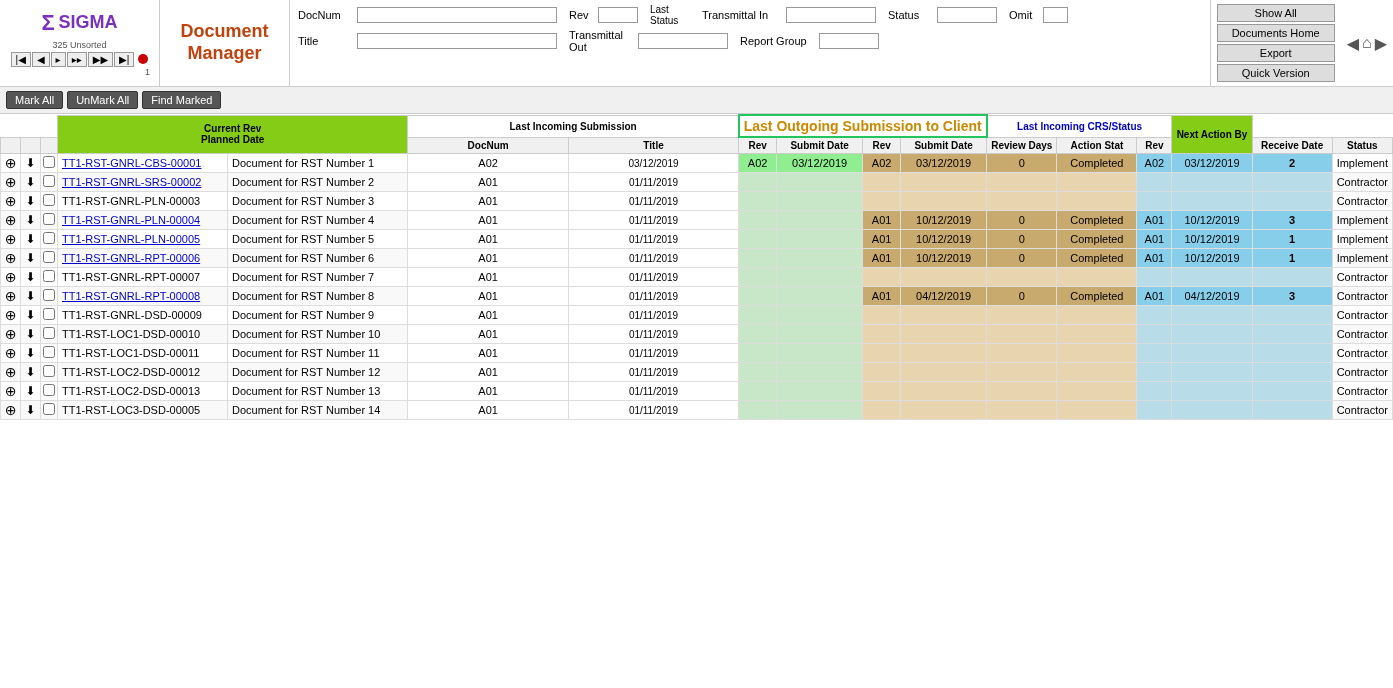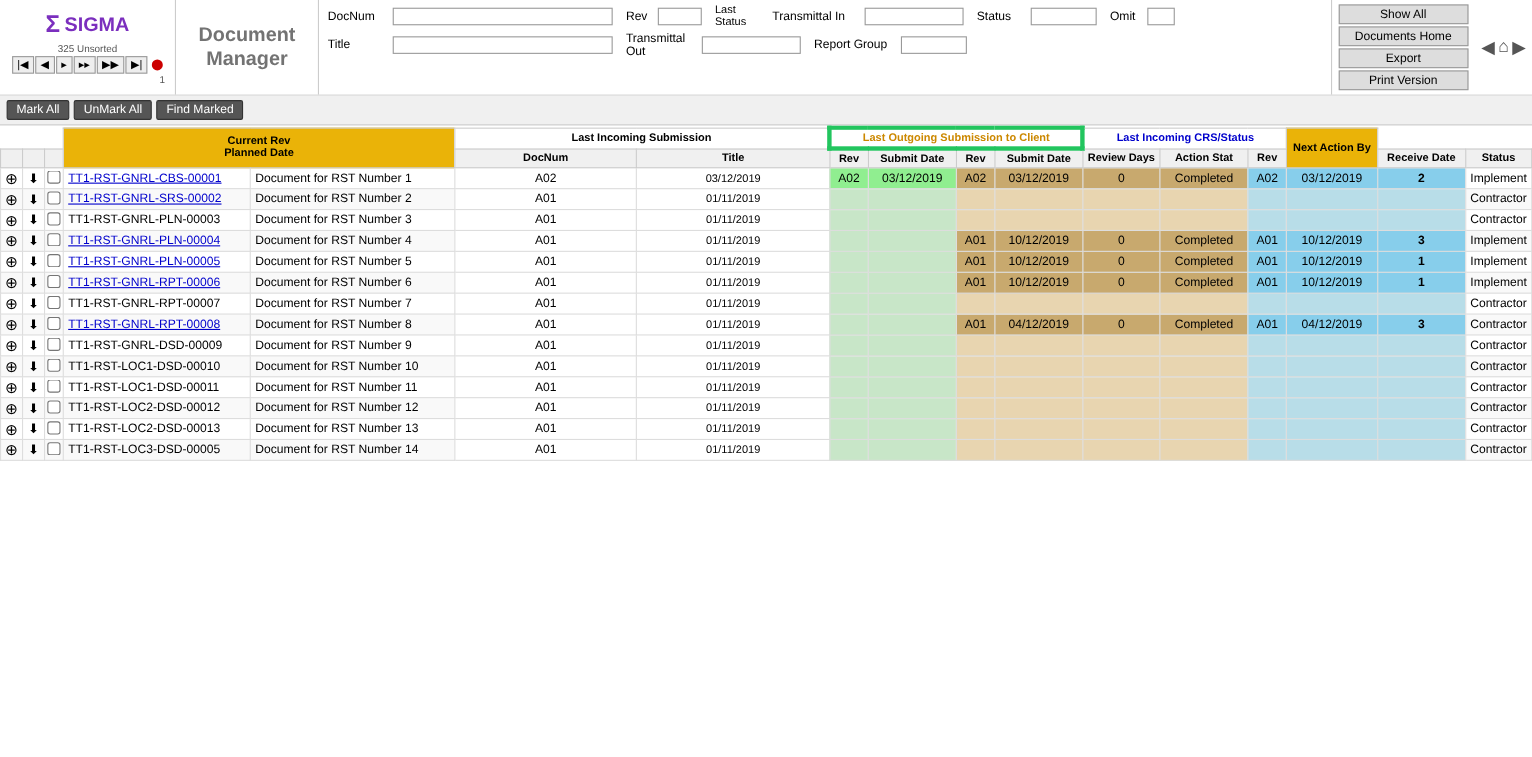--- a/index.html
+++ b/index.html
@@ -7,21 +7,21 @@
 
     
     .header { display: flex; border-bottom: 1px solid #ccc; background: #fff; }
     .logo-area { width: 160px; min-width: 160px; border-right: 1px solid #ccc; padding: 5px; display: flex; flex-direction: column; align-items: center; justify-content: center; }
     .logo { display: flex; align-items: center; gap: 4px; }
     .logo-sigma { font-size: 22px; font-weight: bold; color: #7b2fbe; }
     .logo-text { font-size: 18px; font-weight: bold; color: #7b2fbe; }
     .nav-btn { background: #eee; border: 1px solid #999; padding: 1px 4px; cursor: pointer; font-size: 10px; }
 
     .doc-manager { width: 130px; min-width: 130px; border-right: 1px solid #ccc; display: flex; align-items: center; justify-content: center; padding: 5px; }
-    .doc-manager-title { font-size: 18px; font-weight: bold; color: #737373; text-align: center; line-height: 1.2; }
+    .doc-manager-title { font-size: 18px; font-weight: bold; color: #c2410c; text-align: center; line-height: 1.2; }
 
     .search-area { flex: 1; padding: 4px 8px; border-right: 1px solid #ccc; }
     .search-title { color: #7b2fbe; font-weight: bold; font-size: 12px; margin-bottom: 3px; }
     .search-rows { display: flex; flex-direction: column; gap: 3px; }
     .search-row { display: flex; align-items: center; gap: 4px; }
     .search-label { width: 55px; font-size: 11px; }
     .search-input { height: 16px; border: 1px solid #999; font-size: 10px; padding: 1px 2px; }
     .search-input-wide { width: 200px; }
     .search-col-label { font-size: 11px; margin-left: 8px; width: 80px; }
 
@@ -34,21 +34,21 @@
     .nav-arrows { display: flex; align-items: center; gap: 3px; padding: 4px 6px; }
     .arrow-btn { background: none; border: none; cursor: pointer; font-size: 16px; color: #555; }
 
     
     .toolbar { display: flex; gap: 4px; padding: 4px 6px; border-bottom: 1px solid #ccc; background: #f0f0f0; }
     .toolbar-btn { background: #555; color: #fff; border: 1px solid #333; padding: 2px 8px; cursor: pointer; font-size: 11px; border-radius: 2px; }
 
     
     .table-container { overflow-x: auto; }
     table { border-collapse: collapse; width: 100%; font-size: 11px; }
-    th { background: #eab308; border: 1px solid #ccc; padding: 2px 4px; text-align: center; font-weight: bold; font-size: 10px; white-space: nowrap; }
+    th { background: #84cc16; border: 1px solid #ccc; padding: 2px 4px; text-align: center; font-weight: bold; font-size: 10px; white-space: nowrap; }
     td { border: 1px solid #ddd; padding: 2px 4px; white-space: nowrap; }
     tr:nth-child(even) { background: #f9f9f9; }
 
     .col-docnum { width: 170px; }
     .col-title { min-width: 180px; }
     .checkbox { width: 12px; height: 12px; cursor: pointer; }
 
     .subheader-row th { font-size: 10px; background: #f0f0f0; }
   </style>
 </head>
@@ -105,21 +105,21 @@
         <input class="search-input" type="text" style="width: 60px;">
       </div>
     </div>
   </div>
 
 
   <div class="right-buttons">
     <button class="right-btn">Show All</button>
     <button class="right-btn">Documents Home</button>
     <button class="right-btn">Export</button>
-    <button class="right-btn">Print Version</button>
+    <button class="right-btn">Quick Version</button>
   </div>
 
   <div class="nav-arrows">
     <button class="arrow-btn">◀</button>
     <button class="arrow-btn">⌂</button>
     <button class="arrow-btn">▶</button>
   </div>
 </div>
 
 <div class="toolbar">
@@ -128,21 +128,21 @@
   <button class="toolbar-btn">Find Marked</button>
 </div>
 
 <div class="table-container">
   <table>
     <thead>
       <tr>
         <th colspan="3" style="border:none; background:#fff;"></th>
         <th colspan="2" rowspan="2" style="text-align:center; font-size:10px; border:1px solid #ccc;">Current Rev<br>Planned Date</th>
         <th colspan="2" style="background:#fff; color:#000; border:1px solid #ccc; font-size:10px;">Last Incoming Submission</th>
-        <th colspan="4" style="background:#fff; color:#cc8800; border:4px solid #22c55e; font-size:10px;">Last Outgoing Submission to Client</th>
+        <th colspan="4" style="background:#fff; color:#cc8800; border:2px solid #22c55e; font-size:14px;">Last Outgoing Submission to Client</th>
         <th colspan="3" style="background:#fff; color:#0000cc; border:1px solid #ccc; font-size:10px;">Last Incoming CRS/Status</th>
         <th rowspan="2" style="border:1px solid #ccc; font-size:10px; min-width:80px;">Next Action By</th>
       </tr>
       <tr class="subheader-row">
         <th style="width:20px;"></th>
         <th style="width:20px;"></th>
         <th style="width:15px;"></th>
         <th style="min-width:160px;">DocNum</th>
         <th style="min-width:170px;">Title</th>
         <th style="width:35px;">Rev</th>

